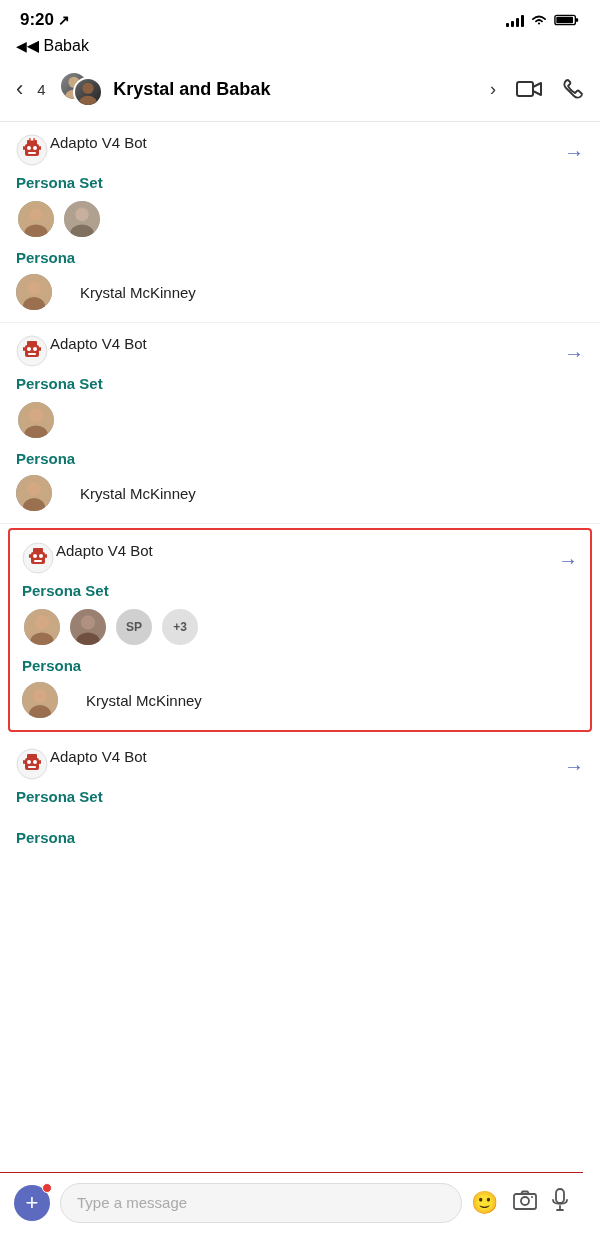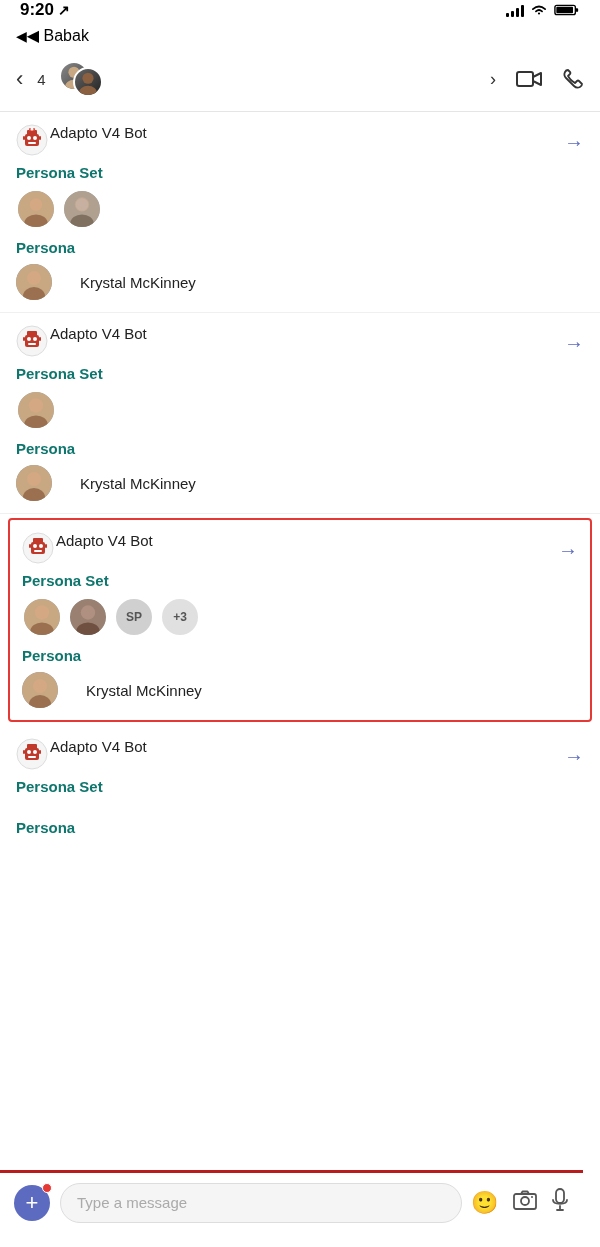--- a/index.html
+++ b/index.html
@@ -11,21 +11,21 @@
       min-height: 1247px;
       overflow-x: hidden;
       position: relative;
     }
 
     
     .status-bar {
       display: flex;
       justify-content: space-between;
       align-items: center;
-      padding: 0 20px 4px 20px;
+      padding: 10px 20px 4px 20px;
       background: #fff;
     }
     .status-time {
       font-size: 17px;
       font-weight: 600;
       display: flex;
       align-items: center;
       gap: 4px;
     }
     .status-icons {
@@ -255,21 +255,21 @@
       color: #222;
     }
 
     
     .bottom-bar {
       position: fixed;
       bottom: 0;
       left: 0;
       width: 583px;
       background: #fff;
-      border-top: 3px solid #b91c1c;
+      border-top: 1px solid #b91c1c;
       padding: 10px 14px 24px 14px;
       display: flex;
       align-items: center;
       gap: 10px;
     }
     .add-btn {
       width: 36px;
       height: 36px;
       border-radius: 50%;
       background: #5c6bc0;
@@ -382,20 +382,21 @@
       </svg>
     </div>
     <div class="av2">
       <svg width="28" height="28" viewBox="0 0 28 28">
         <circle cx="14" cy="10" r="6" fill="#8a6040"></circle>
         <ellipse cx="14" cy="26" rx="10" ry="8" fill="#8a6040"></ellipse>
       </svg>
     </div>
   </div>
   <div class="header-info">
+    <div class="header-name">Krystal and Babak</div>
   </div>
   <span class="header-chevron">›</span>
   <div class="header-actions">
     <div class="header-action-btn">
       <svg width="26" height="20" viewBox="0 0 26 20" fill="none">
         <rect x="1" y="3" width="16" height="14" rx="2" stroke="#333" stroke-width="2"></rect>
         <path d="M17 8 L25 4 L25 16 L17 12 Z" stroke="#333" stroke-width="2" fill="none" stroke-linejoin="round"></path>
       </svg>
     </div>
     <div class="header-action-btn">

